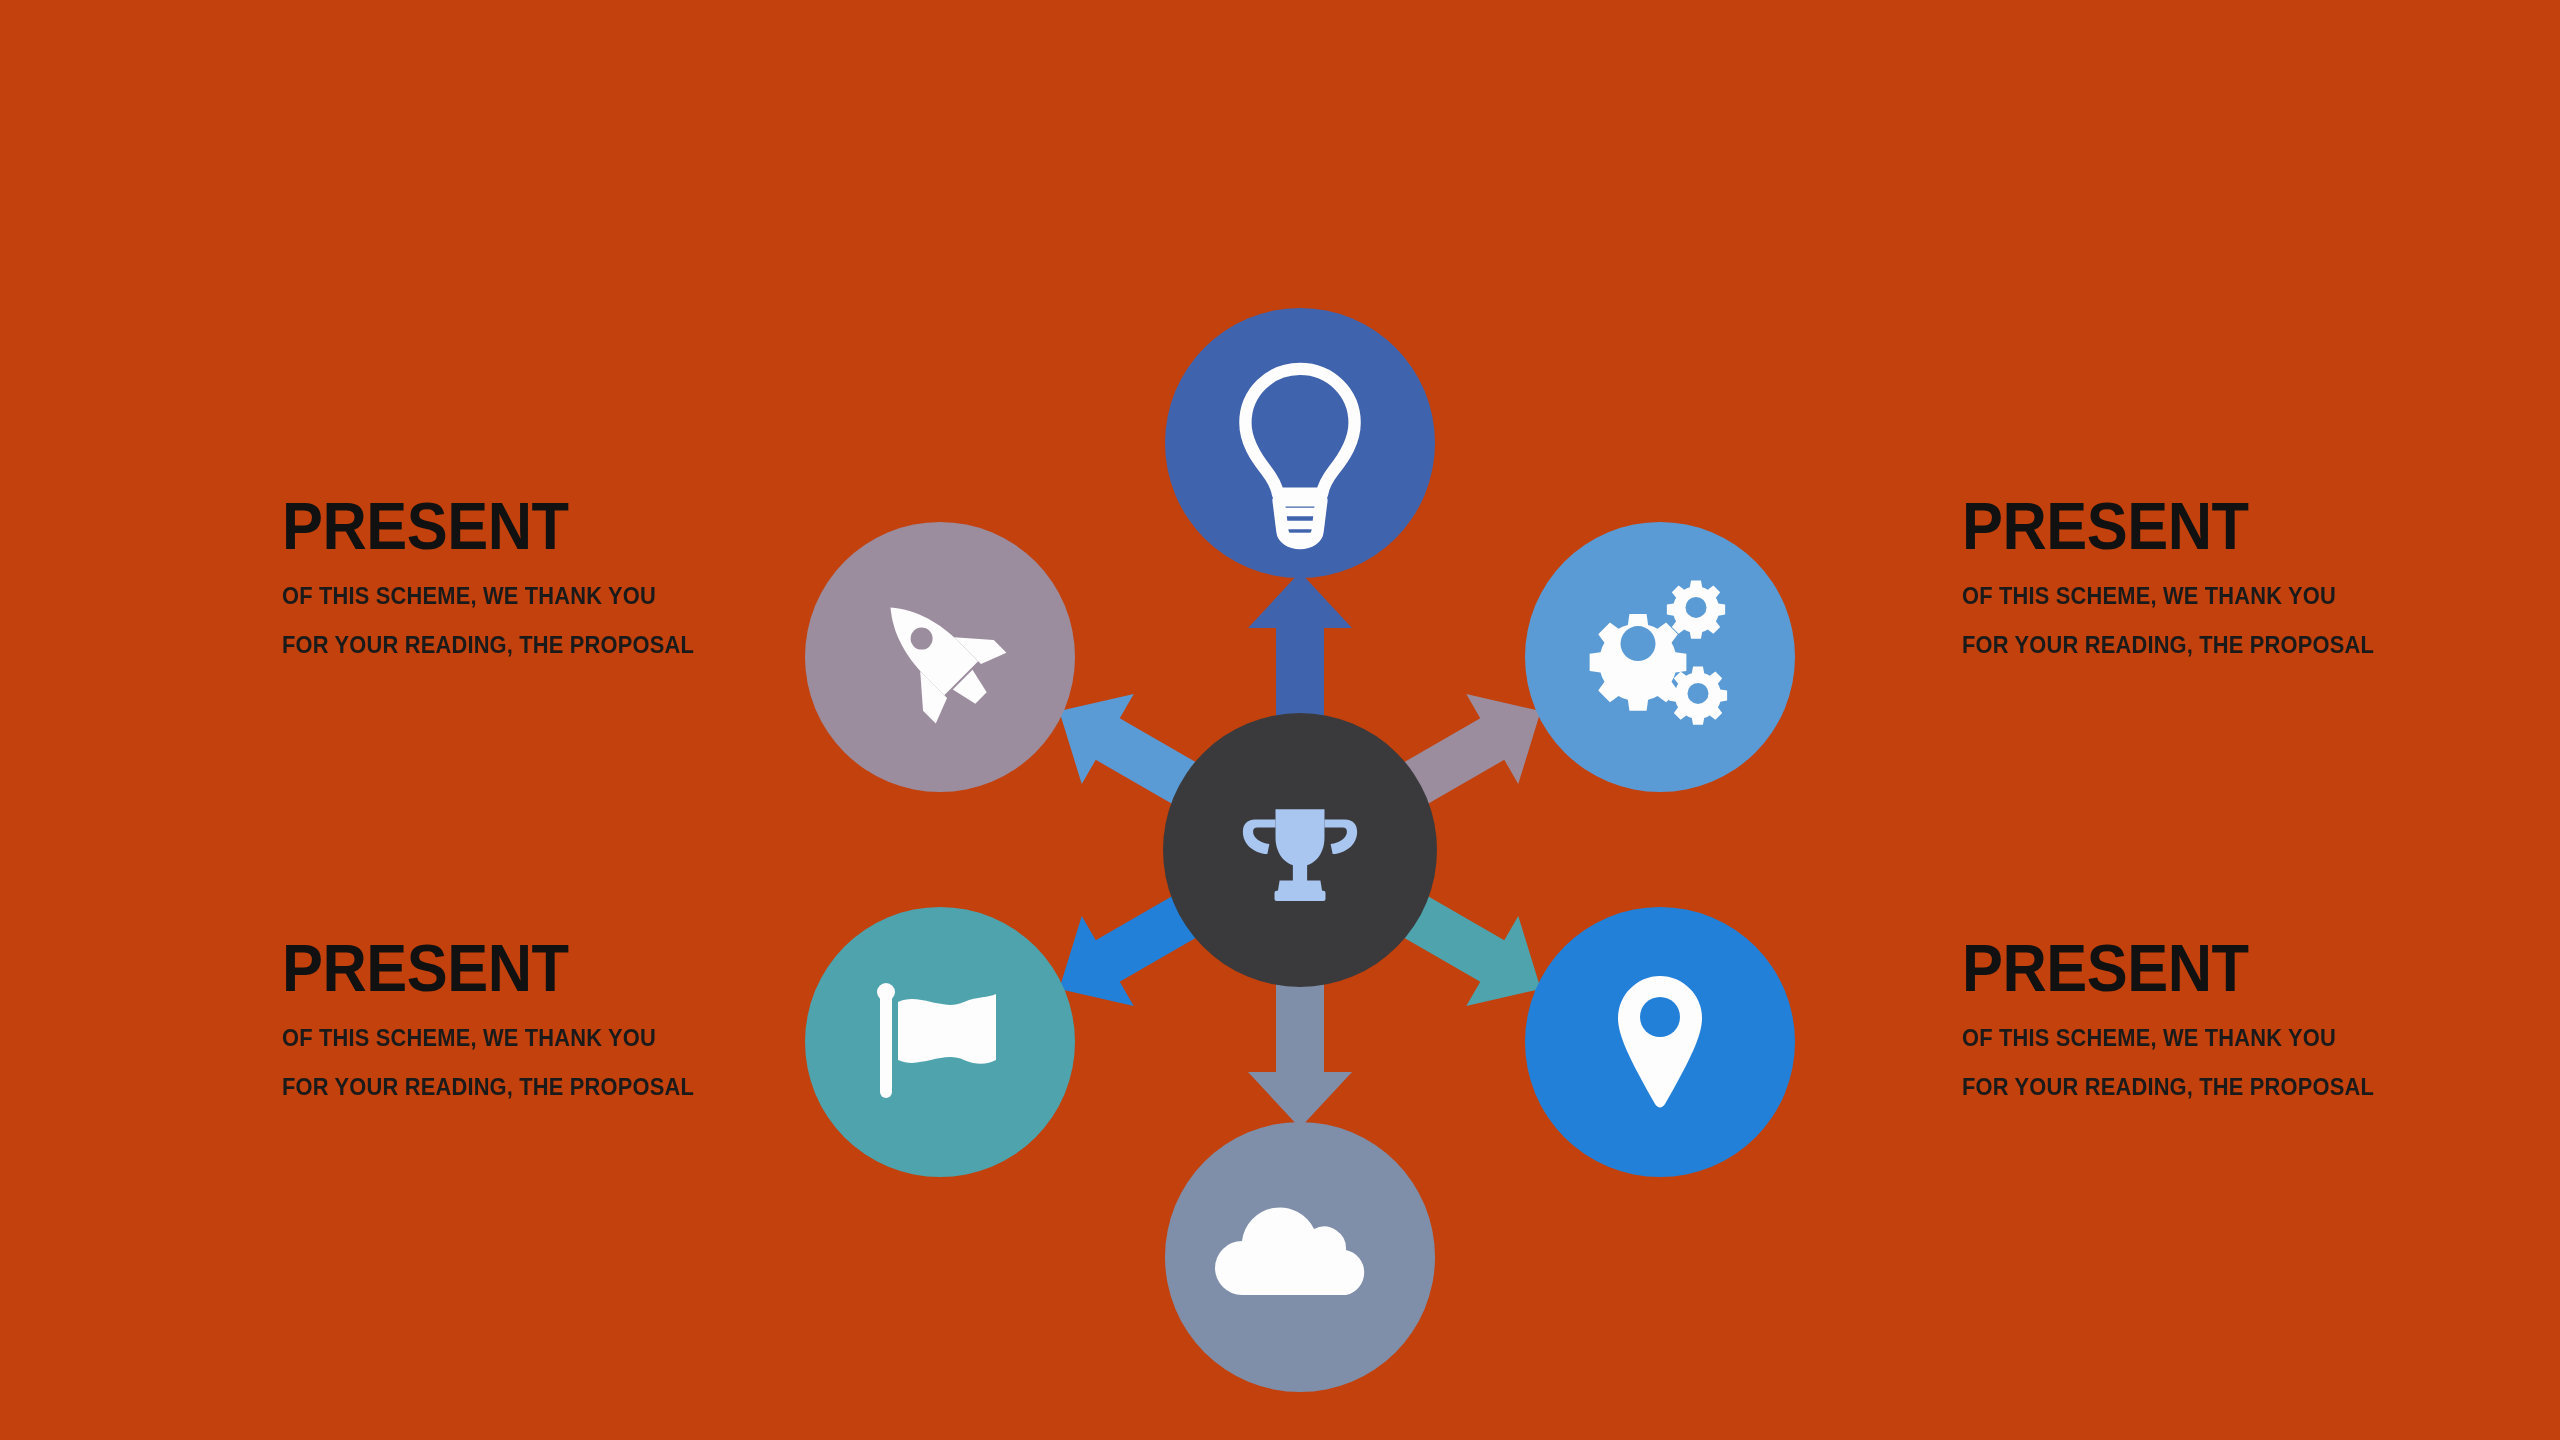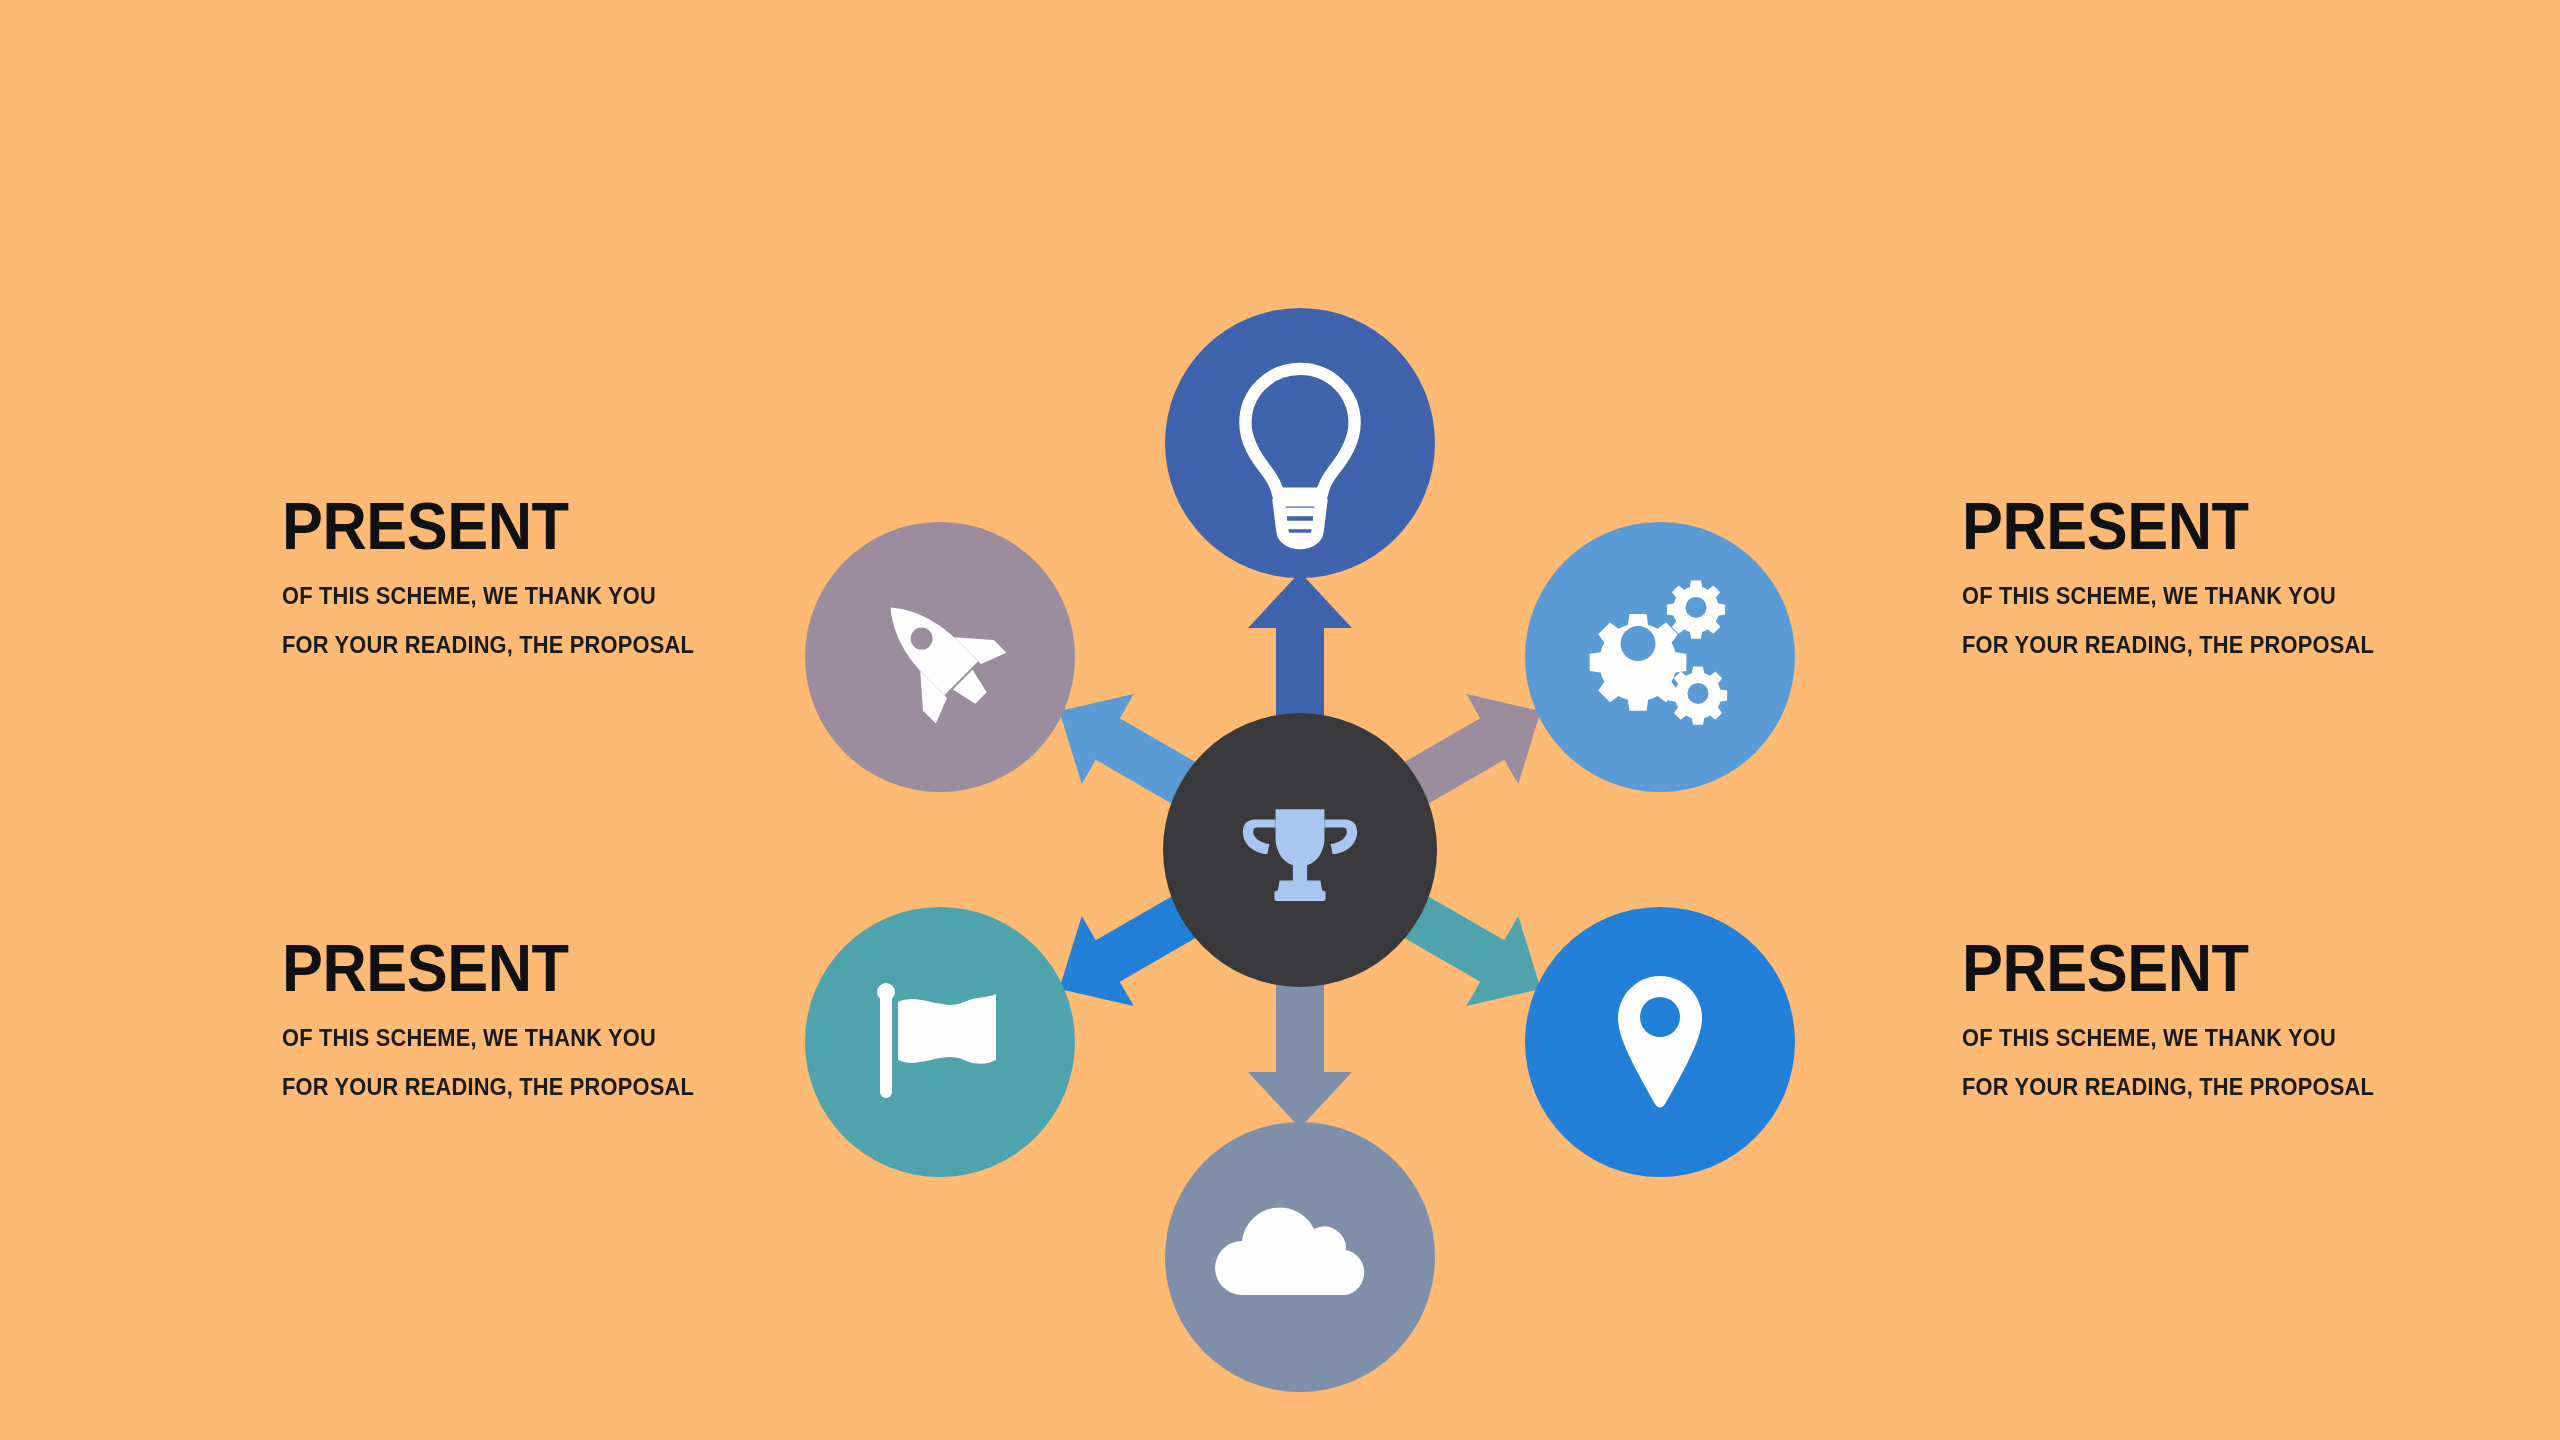--- a/index.html
+++ b/index.html
@@ -13,21 +13,21 @@
     font-family: "Liberation Sans", sans-serif;
     overflow: hidden;
     position: relative;
   }
 
   #stage {
     position: absolute;
     left: 0; top: 0;
     width: 2560px;
     height: 1440px;
-    background: #fdba74;
+    background: #c2410c;
   }
 
   
   .text-block {
     position: absolute;
     width: 560px;
   }
   .tb-left  { text-align: left; }
   .tb-right { text-align: left; }
 

